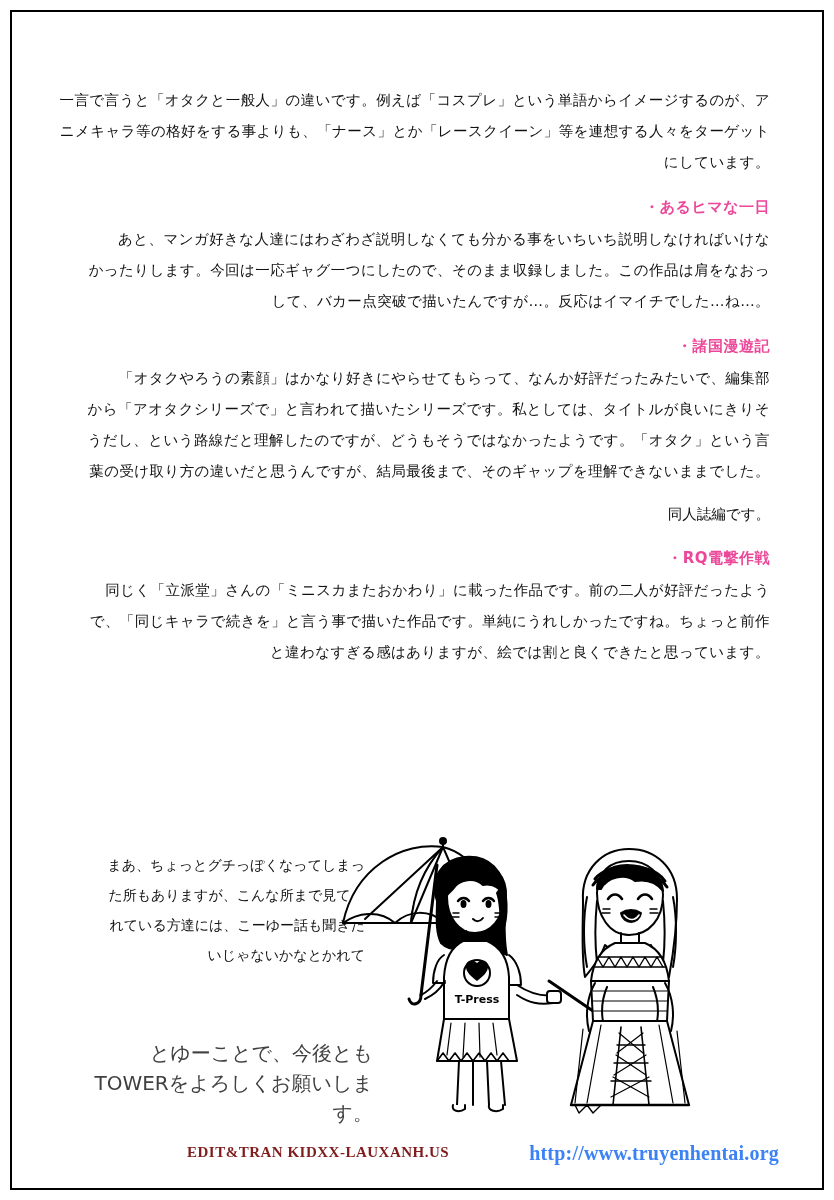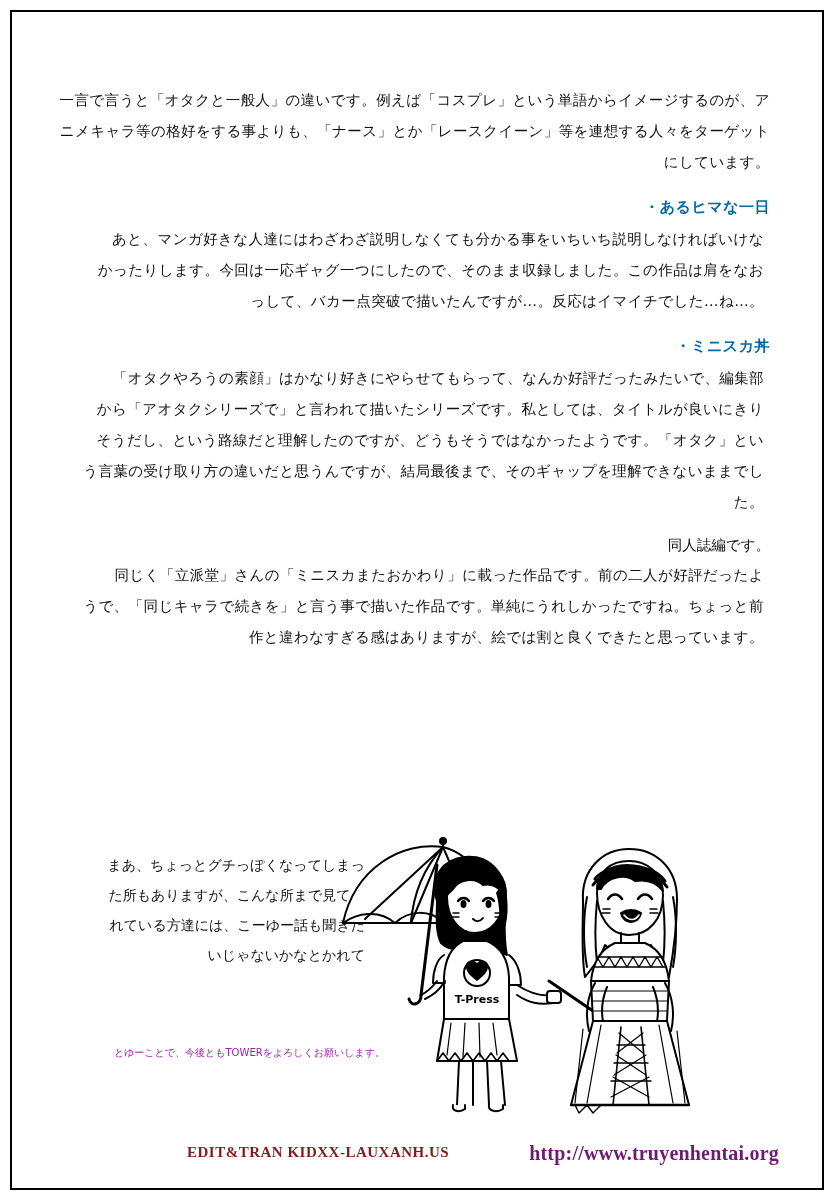--- a/index.html
+++ b/index.html
@@ -45,28 +45,27 @@
     white-space: pre-wrap;
     word-break: break-all;
   }
   .para.indent {
     text-indent: 22px;
   }
   .section-head {
     font-family: "DejaVu Sans", sans-serif;
     font-size: 15px;
     line-height: 30px;
-    color: #0369a1;
+    color: #ec4899;
     margin: 14px 0 2px 28px;
     font-weight: bold;
     letter-spacing: 0.5px;
   }
   .body-block {
     margin-left: 28px;
-    margin-right: 6px;
   }
   .single-line {
     margin-left: 24px;
     font-size: 14.5px;
     line-height: 30px;
     color: #111;
   }
   
   .lower {
     position: absolute;
@@ -80,26 +79,26 @@
     left: 50px;
     top: 30px;
     width: 260px;
     font-size: 14px;
     line-height: 30px;
     color: #111;
     white-space: pre-wrap;
   }
   .note2 {
     position: absolute;
-    left: 50px;
+    left: 38px;
     top: 218px;
     width: 280px;
-    font-size: 10px;
-    line-height: 30px;
-    color: #a21caf;
+    font-size: 20px;
+    line-height: 30px;
+    color: #404040;
     white-space: pre-wrap;
   }
   .art {
     position: absolute;
     left: 270px;
     top: -15px;
     width: 450px;
     height: 320px;
     text-decoration: underline;
   }
@@ -120,42 +119,43 @@
     color: #7f1d1d;
     letter-spacing: 0.5px;
   }
   .url {
     position: absolute;
     right: 55px;
     top: -2px;
     font-family: "Liberation Serif", serif;
     font-size: 20px;
     font-weight: bold;
-    color: #701a75;
+    color: #3b82f6;
     letter-spacing: 0.2px;
   }
 </style>
 </head>
 <body>
 
 <div class="page">
   <div class="page-border"></div>
 
   <div class="content">
 
     <div class="para">一言で言うと「オタクと一般人」の違いです。例えば「コスプレ」という単語からイメージするのが、アニメキャラ等の格好をする事よりも、「ナース」とか「レースクイーン」等を連想する人々をターゲットにしています。</div>
 
     <div class="section-head">・あるヒマな一日</div>
     <div class="para indent body-block">あと、マンガ好きな人達にはわざわざ説明しなくても分かる事をいちいち説明しなければいけなかったりします。今回は一応ギャグ一つにしたので、そのまま収録しました。この作品は肩をなおっして、バカー点突破で描いたんですが…。反応はイマイチでした…ね…。</div>
 
-    <div class="section-head">・ミニスカ丼</div>
+    <div class="section-head">・諸国漫遊記</div>
     <div class="para indent body-block">「オタクやろうの素顔」はかなり好きにやらせてもらって、なんか好評だったみたいで、編集部から「アオタクシリーズで」と言われて描いたシリーズです。私としては、タイトルが良いにきりそうだし、という路線だと理解したのですが、どうもそうではなかったようです。「オタク」という言葉の受け取り方の違いだと思うんですが、結局最後まで、そのギャップを理解できないままでした。</div>
     <div class="single-line">同人誌編です。</div>
 
 
+    <div class="section-head">・RQ電撃作戦</div>
     <div class="para indent body-block">同じく「立派堂」さんの「ミニスカまたおかわり」に載った作品です。前の二人が好評だったようで、「同じキャラで続きを」と言う事で描いた作品です。単純にうれしかったですね。ちょっと前作と違わなすぎる感はありますが、絵では割と良くできたと思っています。</div>
 
   </div>
 
   <div class="lower">
     <div class="note">まあ、ちょっとグチっぽくなってしまった所もありますが、こんな所まで見てくれている方達には、こーゆー話も聞きたいじゃないかなとかれて</div>
     <div class="note2">とゆーことで、今後ともTOWERをよろしくお願いします。</div>
 
     <div class="art">
       <svg viewBox="0 0 450 320" width="450" height="320" xmlns="http://www.w3.org/2000/svg">

